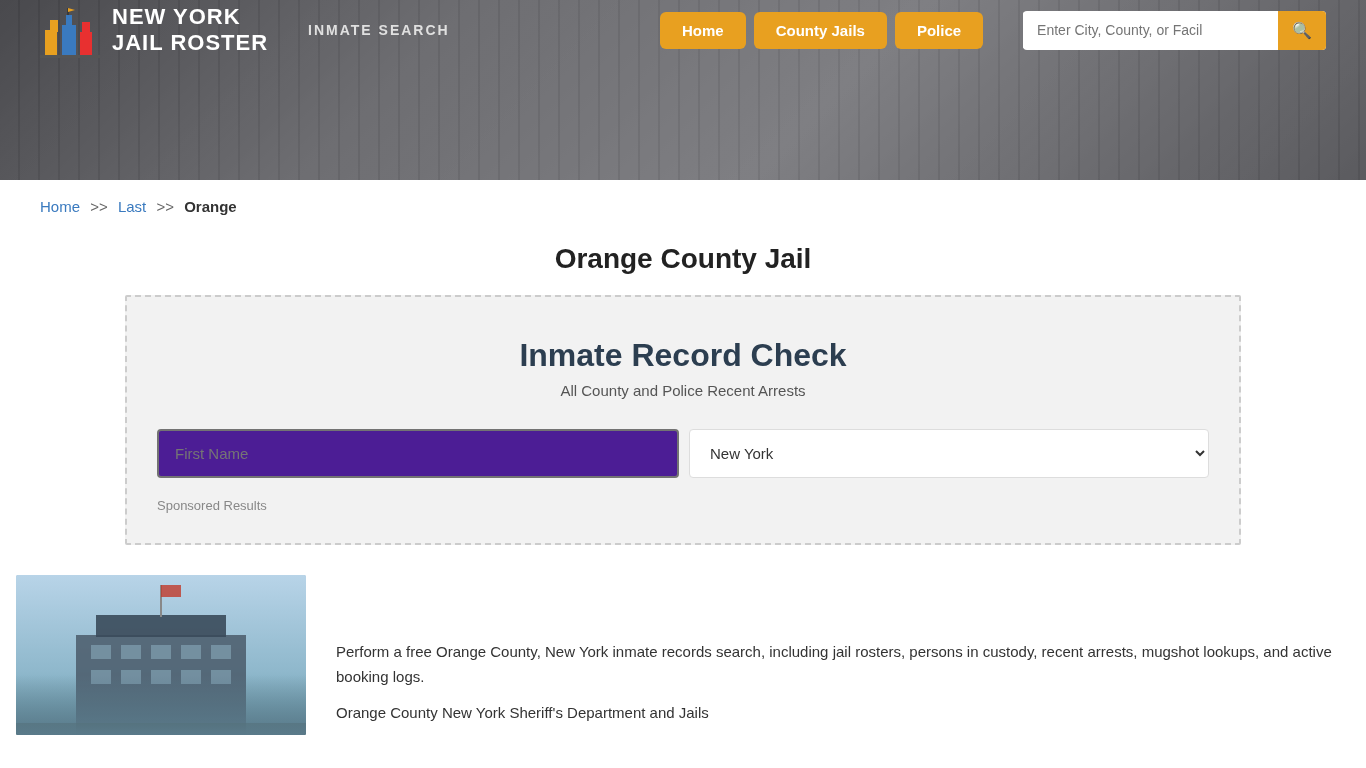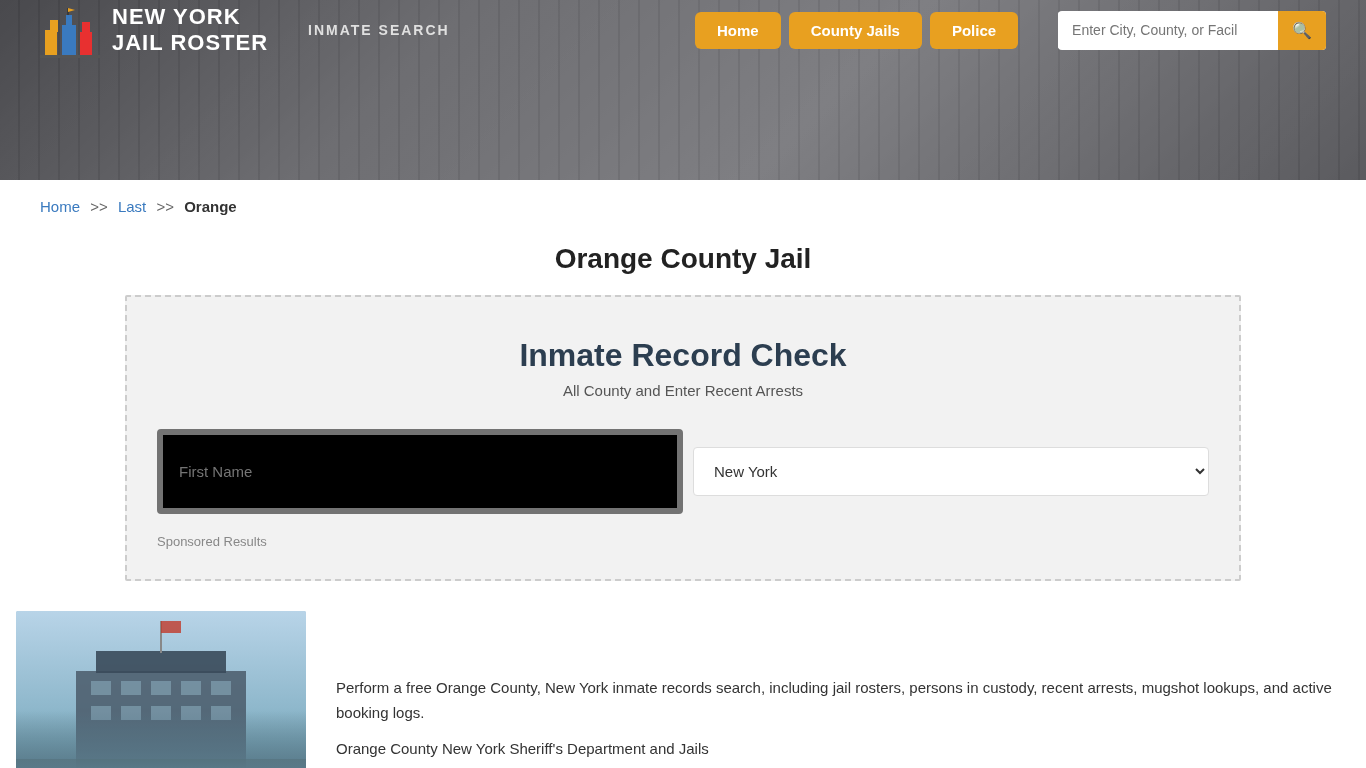--- a/index.html
+++ b/index.html
@@ -100,20 +100,21 @@
       color: #fff;
       background: #e8a020;
     }
     .search-bar {
       display: flex;
       align-items: center;
       background: #fff;
       border-radius: 4px;
       overflow: hidden;
       margin-left: 10px;
+      gap: 35px;
     }
     .search-bar input {
       border: none;
       outline: none;
       padding: 10px 14px;
       font-size: 14px;
       width: 220px;
       color: #999;
     }
     .search-bar button {
@@ -177,25 +178,25 @@
       margin-bottom: 30px;
     }
     .search-form-row {
       display: flex;
       gap: 10px;
       align-items: center;
       margin-bottom: 20px;
     }
     .search-form-row input {
       flex: 1;
-      padding: 28px 16px;
-      font-size: 15px;
-      border: 6px solid #737373;
+      padding: 14px 16px;
+      font-size: 15px;
+      border: 2px solid #737373;
       border-radius: 4px;
-      background: #000000;
+      background: #4c1d95;
       color: #999;
     }
     .search-form-row select {
       flex: 1;
       padding: 14px 16px;
       font-size: 15px;
       border: 1px solid #ddd;
       border-radius: 4px;
       background: #fff;
       color: #333;
@@ -311,21 +312,21 @@
   <span class="sep">&gt;&gt;</span>
   <span class="current">Orange</span>
 </nav>
 
 <div class="page-title-area">
   <h1>Orange County Jail</h1>
 </div>
 
 <section class="search-section">
   <h2>Inmate Record Check</h2>
-  <p class="subtitle">All County and Enter Recent Arrests</p>
+  <p class="subtitle">All County and Police Recent Arrests</p>
 
   <div class="search-form-row">
     <input type="text" placeholder="First Name" style="">
     <select id="state-select"><option value="Alabama">Alabama</option><option value="Alaska">Alaska</option><option value="Arizona">Arizona</option><option value="Arkansas">Arkansas</option><option value="California">California</option><option value="Colorado">Colorado</option><option value="Connecticut">Connecticut</option><option value="Delaware">Delaware</option><option value="Florida">Florida</option><option value="Georgia">Georgia</option><option value="Hawaii">Hawaii</option><option value="Idaho">Idaho</option><option value="Illinois">Illinois</option><option value="Indiana">Indiana</option><option value="Iowa">Iowa</option><option value="Kansas">Kansas</option><option value="Kentucky">Kentucky</option><option value="Louisiana">Louisiana</option><option value="Maine">Maine</option><option value="Maryland">Maryland</option><option value="Massachusetts">Massachusetts</option><option value="Michigan">Michigan</option><option value="Minnesota">Minnesota</option><option value="Mississippi">Mississippi</option><option value="Missouri">Missouri</option><option value="Montana">Montana</option><option value="Nebraska">Nebraska</option><option value="Nevada">Nevada</option><option value="New Hampshire">New Hampshire</option><option value="New Jersey">New Jersey</option><option value="New Mexico">New Mexico</option><option value="New York" selected="">New York</option><option value="North Carolina">North Carolina</option><option value="North Dakota">North Dakota</option><option value="Ohio">Ohio</option><option value="Oklahoma">Oklahoma</option><option value="Oregon">Oregon</option><option value="Pennsylvania">Pennsylvania</option><option value="Rhode Island">Rhode Island</option><option value="South Carolina">South Carolina</option><option value="South Dakota">South Dakota</option><option value="Tennessee">Tennessee</option><option value="Texas">Texas</option><option value="Utah">Utah</option><option value="Vermont">Vermont</option><option value="Virginia">Virginia</option><option value="Washington">Washington</option><option value="West Virginia">West Virginia</option><option value="Wisconsin">Wisconsin</option><option value="Wyoming">Wyoming</option></select>
   </div>
 
   <div class="sponsored-results">Sponsored Results</div>
 </section>
 
 <div class="content-section">

